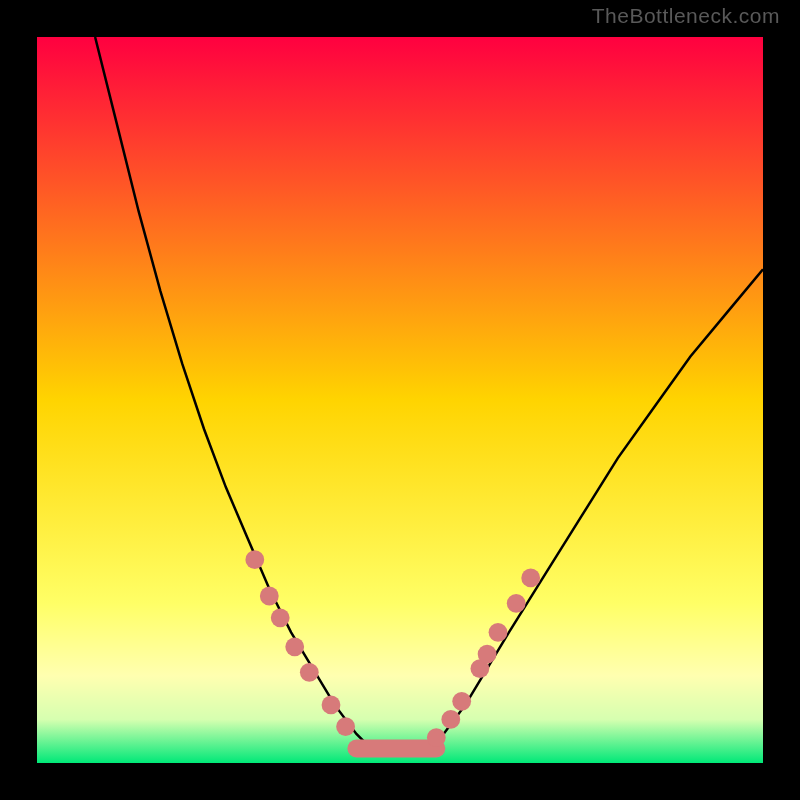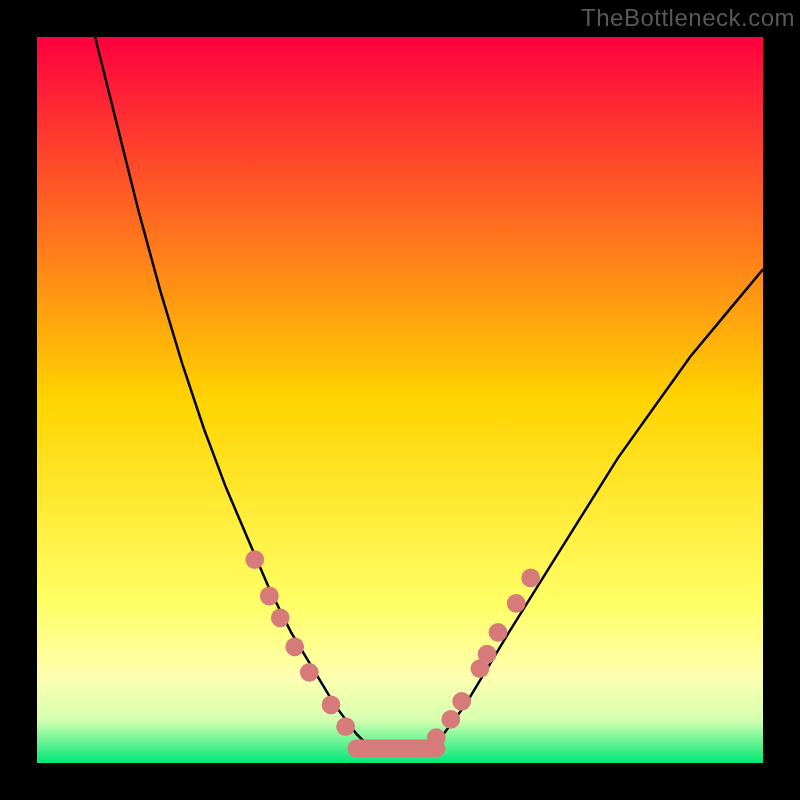--- a/index.html
+++ b/index.html
@@ -13,23 +13,23 @@
   }
   .frame {
     position: relative;
     width: 800px;
     height: 800px;
     background: #000;
   }
   .watermark {
     position: absolute;
     top: 4px;
-    right: 5px;
+    right: 20px;
     color: #595959;
-    font-size: 24px;
+    font-size: 21px;
     font-weight: 500;
     letter-spacing: 0.5px;
     z-index: 10;
   }
   .plot {
     position: absolute;
     left: 37px;
     top: 37px;
     width: 726px;
     height: 726px;

